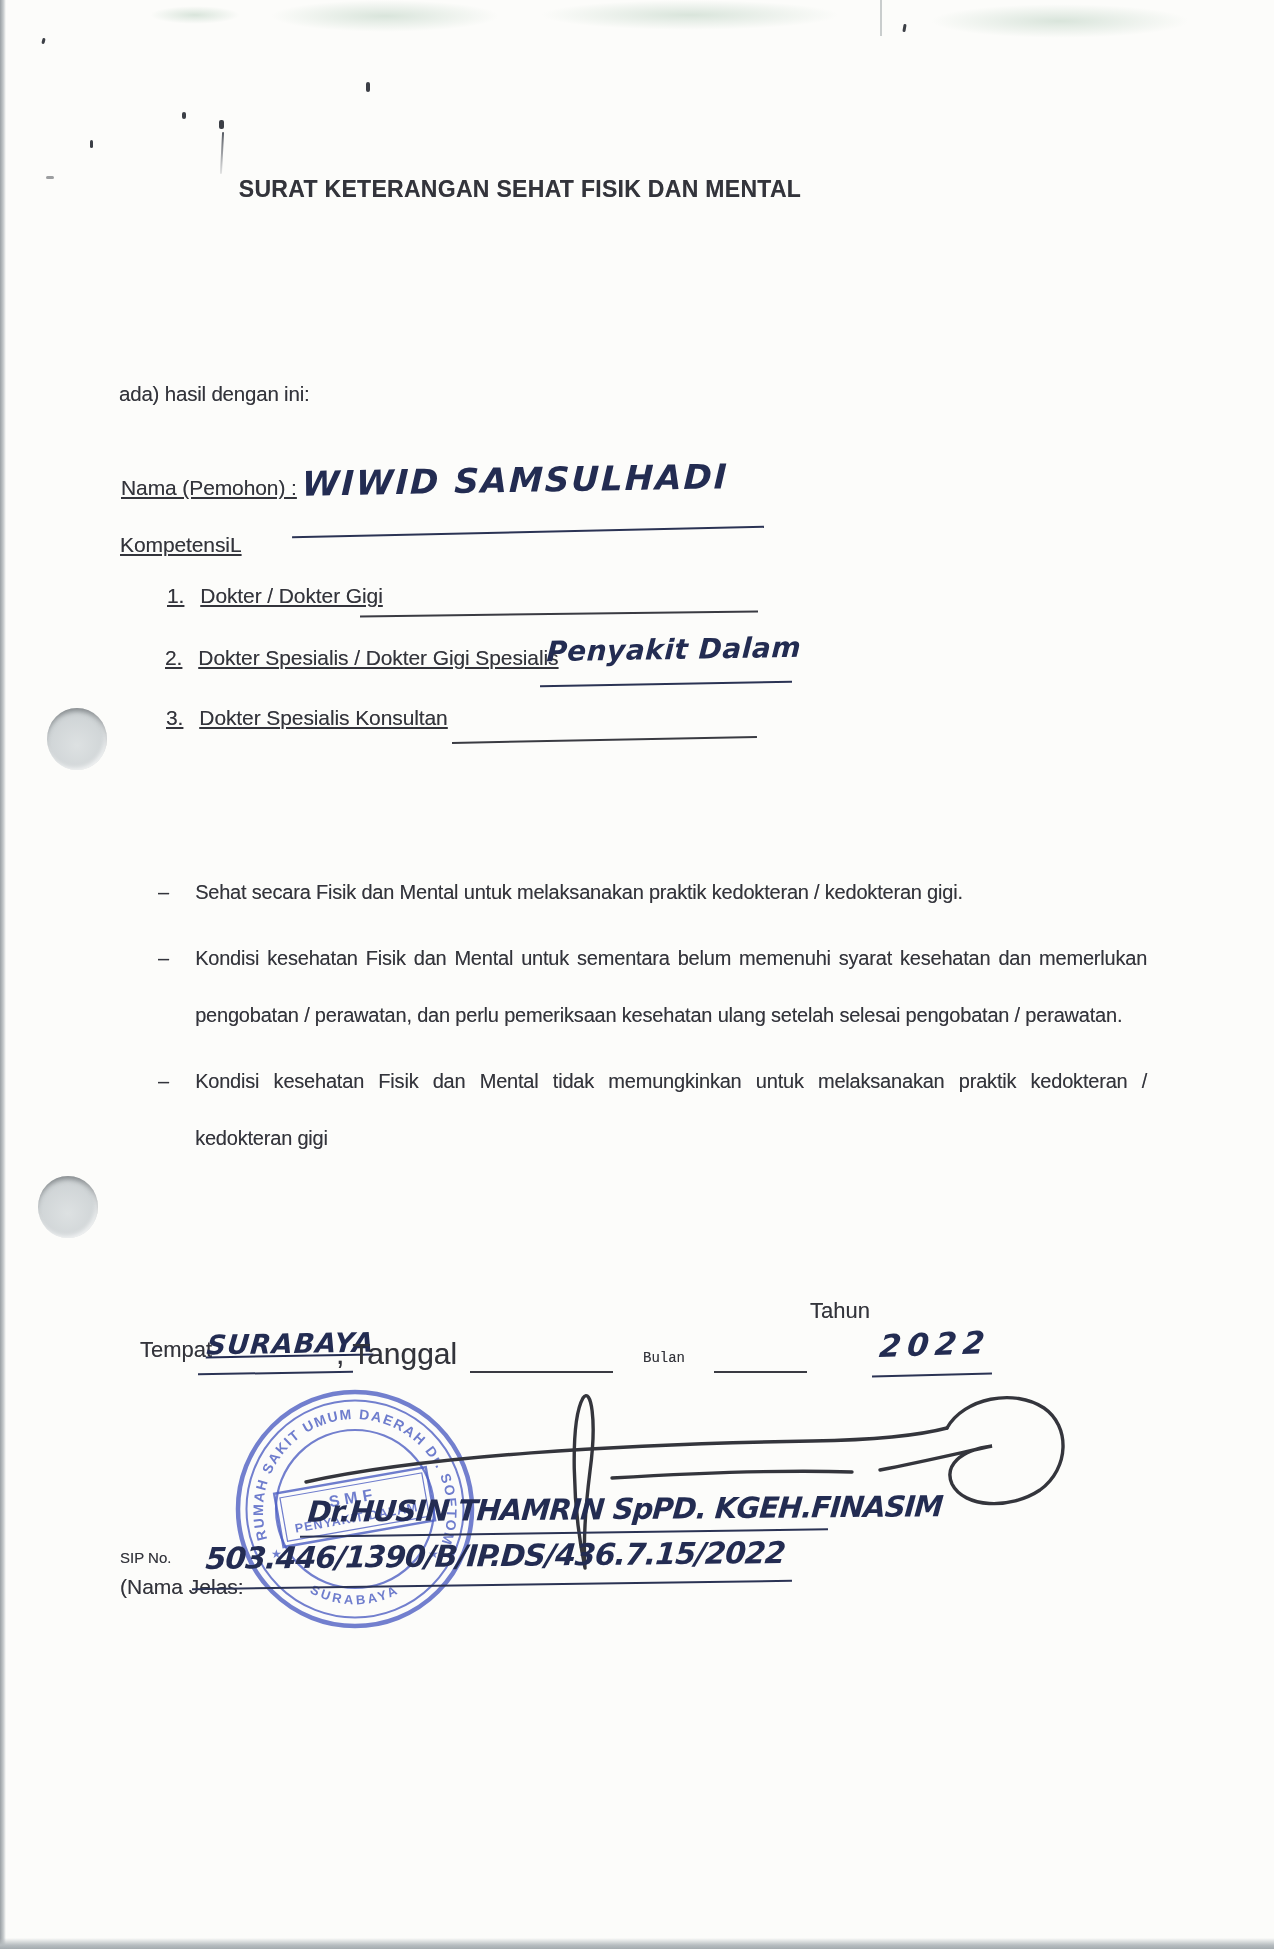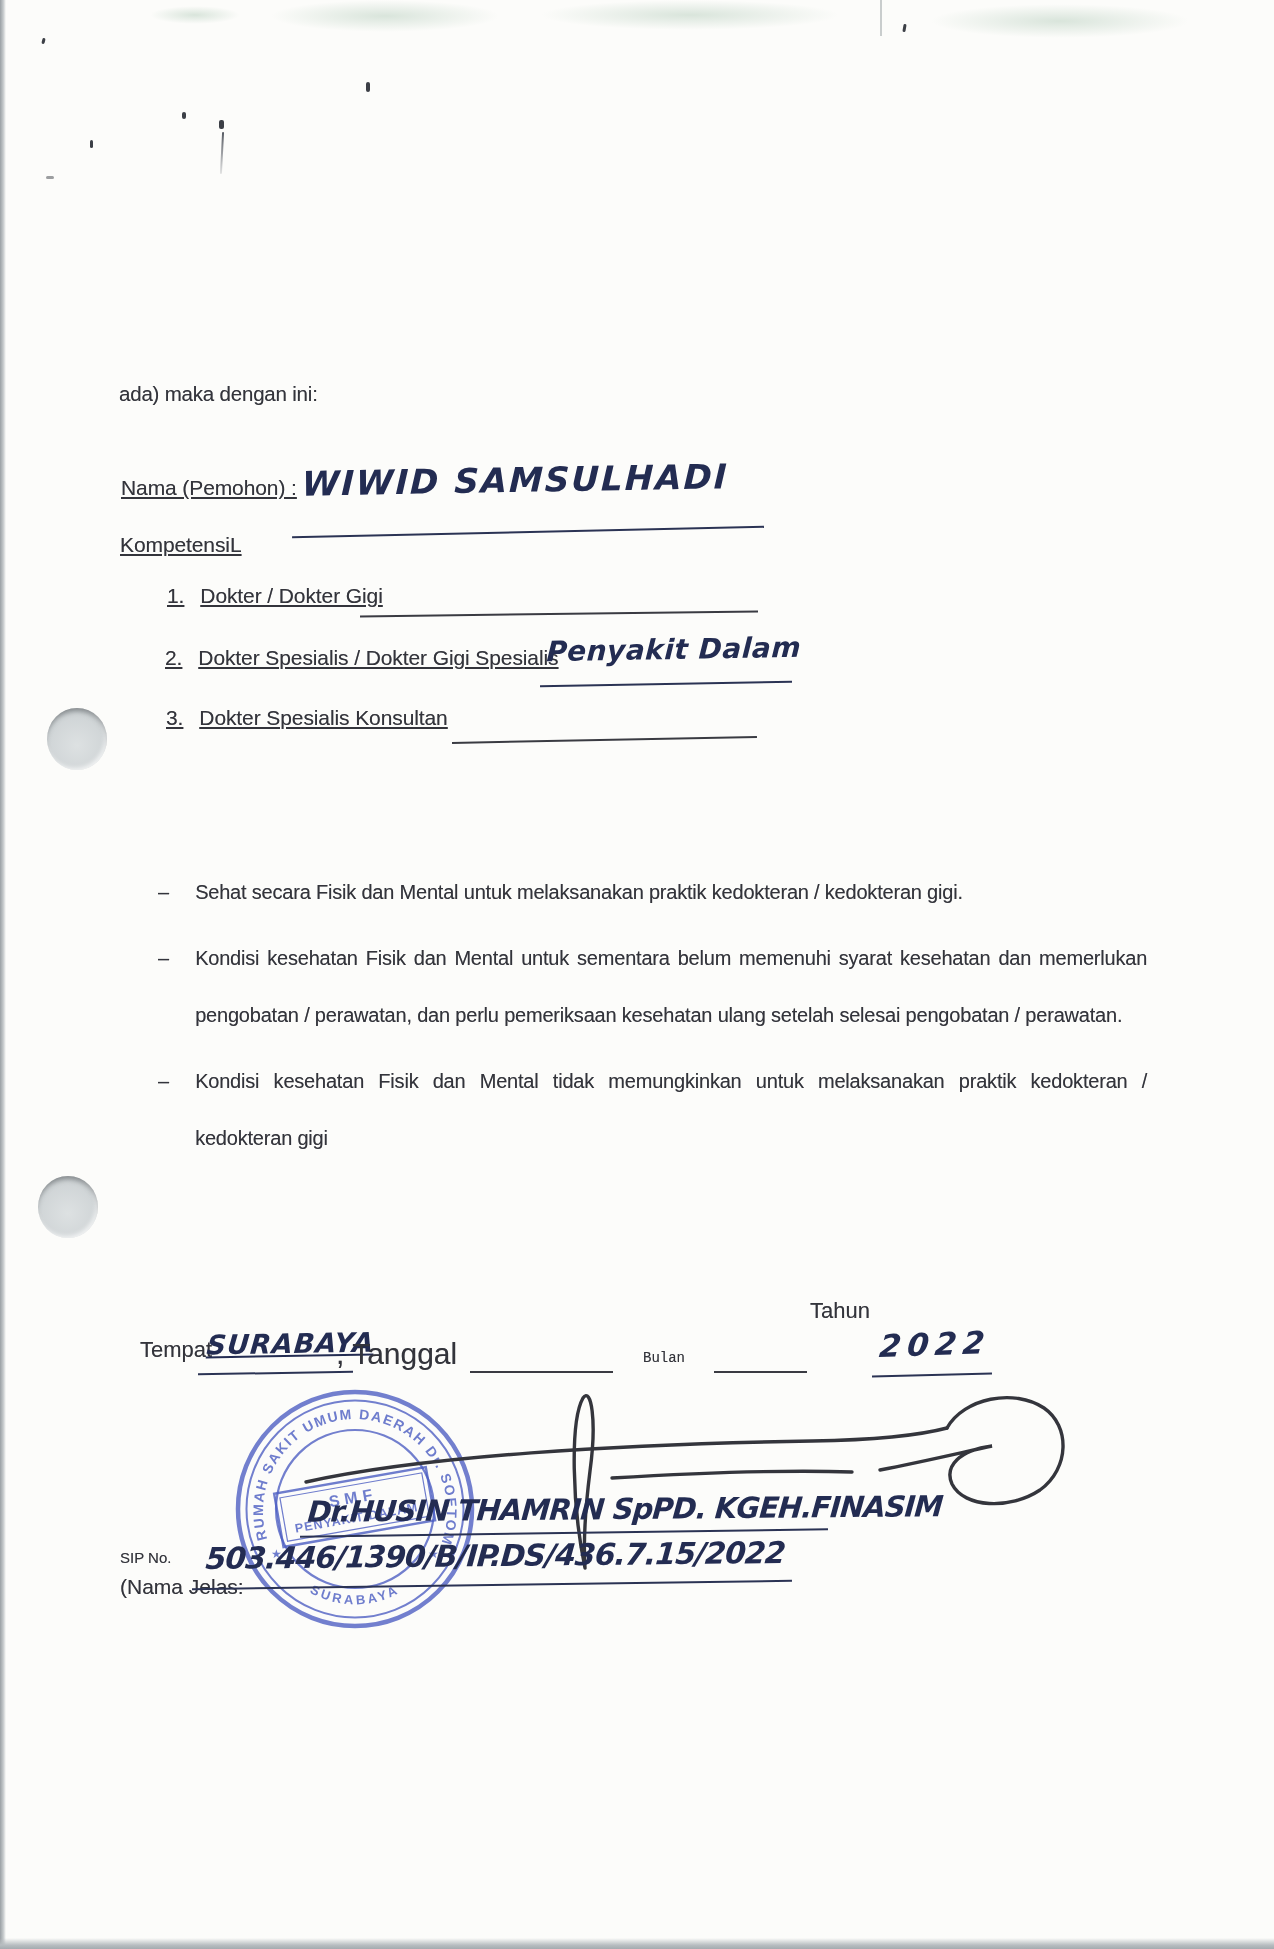--- a/index.html
+++ b/index.html
@@ -48,22 +48,23 @@
   <div class="abs speck" style="left:182px;top:112px;width:4px;height:7px;"></div>
   <div class="abs speck" style="left:219px;top:120px;width:5px;height:9px;"></div>
   <div class="abs" style="left:221px;top:132px;width:2px;height:42px;background:linear-gradient(#565a62,rgba(86,90,98,.15));border-radius:2px;transform:rotate(3deg);"></div>
   <div class="abs speck" style="left:366px;top:82px;width:4px;height:10px;"></div>
   <div class="abs speck" style="left:903px;top:24px;width:3px;height:8px;transform:rotate(10deg);"></div>
   <div class="abs speck" style="left:46px;top:176px;width:8px;height:3px;opacity:.5;"></div>
 
   <div class="abs hole" style="left:47px;top:708px;width:60px;height:62px;"></div>
   <div class="abs hole" style="left:38px;top:1176px;width:60px;height:62px;"></div>
 
+  <div class="abs print title">SURAT KETERANGAN SEHAT FISIK DAN MENTAL</div>
 
-  <div class="abs print introline" style="left:119px;top:382px;">ada) maka dengan ini:</div>
+  <div class="abs print introline" style="left:119px;top:382px;">ada) hasil dengan ini:</div>
 
   <div class="abs print label" style="left:121px;top:476px;">Nama (Pemohon) :</div>
   <div class="abs hand" style="left:302px;top:460px;font-size:34px;letter-spacing:2px;transform:skewX(-3deg) rotate(-1deg);">WIWID SAMSULHADI</div>
   <div class="abs uline navy" style="left:292px;top:531px;width:472px;transform:rotate(-1.3deg);"></div>
 
   <div class="abs print label" style="left:120px;top:533px;">KompetensiL</div>
 
   <div class="abs num-item" style="left:167px;top:584px;">
     <span class="print label">1.</span>
     <span class="print label">Dokter / Dokter Gigi</span>

